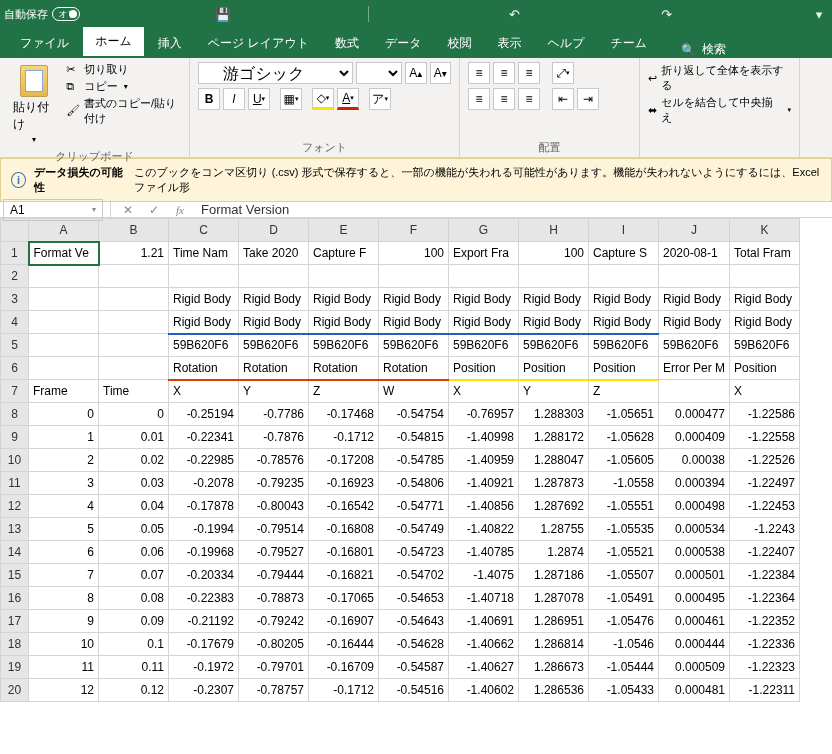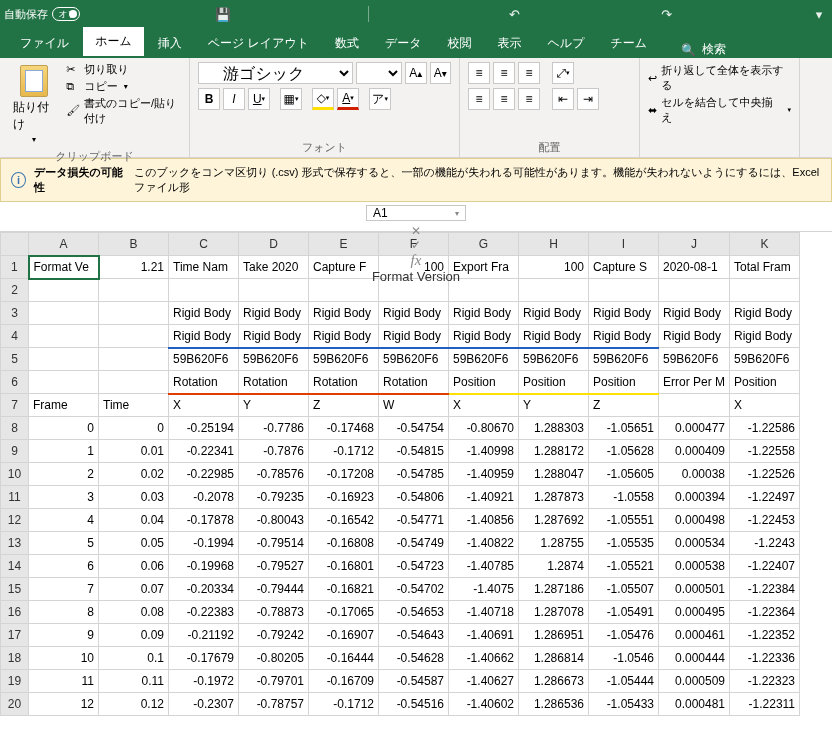--- a/index.html
+++ b/index.html
@@ -42,25 +42,25 @@
 .wrap-group .wline{display:flex;align-items:center;gap:4px;font-size:11px;padding:1px 0;}
 .num-group{flex:1; min-width:50px;}
 .num-select{border:1px solid #c8c8c8;background:#fff;height:22px;padding:0 4px;font-size:12px;width:50px;}
 
 
 .warning{background:#fef4d9;border:1px solid #e0cf90;padding:6px 10px;display:flex;align-items:center;gap:8px;font-size:11px;}
 .warning .wicon{width:16px;height:16px;border-radius:50%;border:1.5px solid #3a76b1;color:#3a76b1;display:flex;align-items:center;justify-content:center;font-weight:bold;font-size:11px;}
 .warning b{font-weight:bold;}
 
 
-.formula-bar{display:flex;align-items:center;border-bottom:1px solid #d4d4d4;height:30px;flex-direction:column;}
+.formula-bar{display:flex;align-items:center;border-bottom:1px solid #d4d4d4;height:16px;}
 .name-box{width:100px;border:1px solid #c8c8c8;margin:3px;height:22px;padding:0 6px;font-size:12px;display:flex;align-items:center;justify-content:space-between;}
 .fbar-btn{width:24px;height:22px;display:flex;align-items:center;justify-content:center;color:#888;margin:0 1px;}
 .fbar-sep{width:1px;height:20px;background:#d4d4d4;margin:0 4px;}
-.fx{font-style:italic;font-family:serif;font-size:15px;}
+.fx{font-style:italic;font-family:serif;font-size:11px;}
 .formula-input{flex:1;padding:0 8px;font-size:13px;color:#333;}
 
 
 .grid-wrap{overflow:hidden;height:calc(754px - 28px - 30px - 100px - 34px - 30px);}
 .grid{border-collapse:collapse;table-layout:fixed;}
 .grid th,.grid td{border:1px solid #d4d4d4;height:23px;font-size:12px;padding:0 4px;white-space:nowrap;overflow:hidden;}
 .grid th{background:#e6e6e6;font-weight:normal;text-align:center;color:#333;}
 .grid th.corner{background:#e6e6e6;width:28px;}
 .grid th.col{width:70px;}
 .grid th.row{width:28px;text-align:center;}
@@ -339,21 +339,21 @@
           <td class="txt">X</td>
         </tr>
         <tr>
           <th class="row">8</th>
           <td class="">0</td>
           <td class="">0</td>
           <td class="">-0.25194</td>
           <td class="">-0.7786</td>
           <td class="">-0.17468</td>
           <td class="">-0.54754</td>
-          <td class="">-0.80670</td>
+          <td class="">-0.76957</td>
           <td class="">1.288303</td>
           <td class="">-1.05651</td>
           <td class="">0.000477</td>
           <td class="">-1.22586</td>
         </tr>
         <tr>
           <th class="row">9</th>
           <td class="">1</td>
           <td class="">0.01</td>
           <td class="">-0.22341</td>

